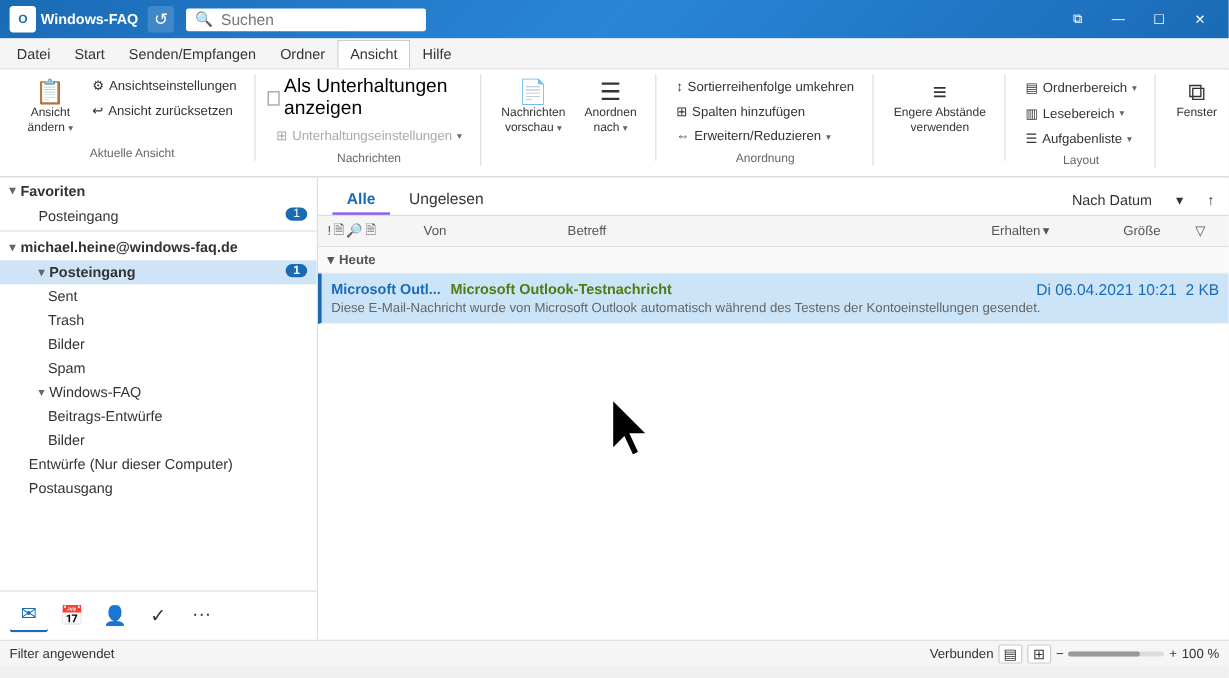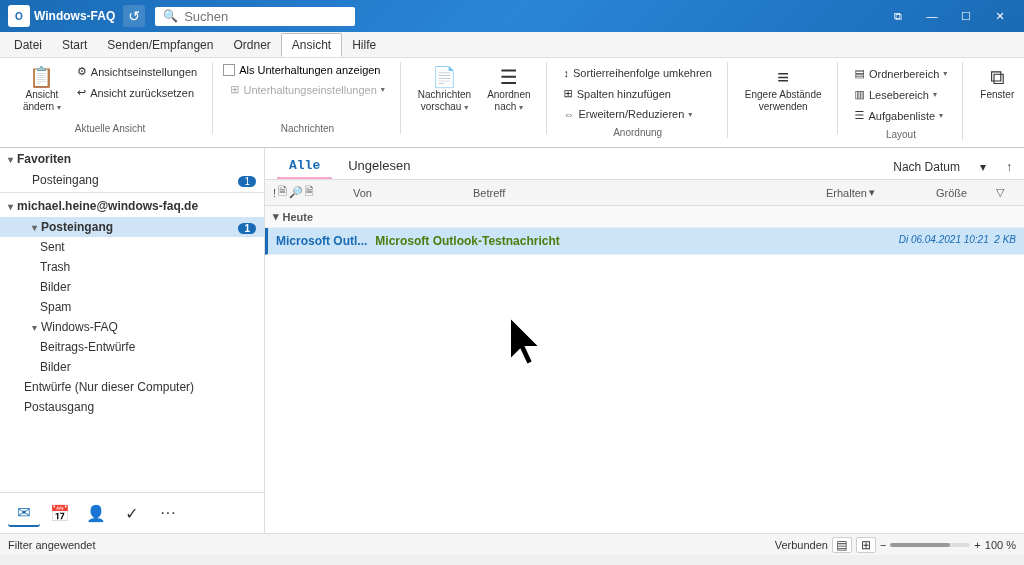--- a/index.html
+++ b/index.html
@@ -123,21 +123,21 @@
       font-size: 11px; color: #333; border: 1px solid transparent;
       white-space: nowrap;
     }
     .ribbon-btn-small.disabled { color: #aaa; cursor: default; }
 
     .ribbon-col { display: flex; flex-direction: column; gap: 2px; }
 
     .chevron { font-size: 8px; color: #666; }
 
     
-    .cb-wrap { display: flex; align-items: center; gap: 4px; font-size: 11px; }
+    .cb-wrap { display: flex; align-items: center; gap: 4px; font-size: 16px; }
     .cb-box { width: 12px; height: 12px; border: 1px solid #999; background: white; display: inline-block; }
 
     
     #main {
       display: flex;
       height: calc(565px - 32px - 26px - 98px - 26px - 22px);
     }
 
     
     #sidebar {
@@ -158,21 +158,21 @@
       color: #333;
       display: flex; align-items: center; gap: 4px; cursor: pointer;
     }
     .sidebar-chevron { font-size: 10px; color: #666; }
 
     .sidebar-item {
       padding: 3px 8px 3px 24px;
       font-size: 12px;
       color: #333;
       cursor: pointer;
-      display: flex; align-items: flex-end; justify-content: space-between;
+      display: flex; align-items: flex-start; justify-content: space-between;
     }
     .sidebar-item.selected { background: #d0e4f7; font-weight: 600; }
     .sidebar-item.sub { padding-left: 32px; }
     .sidebar-item.sub2 { padding-left: 40px; }
     .badge {
       background: #1a6bb5; color: white;
       border-radius: 10px; padding: 0 6px; font-size: 10px; min-width: 16px; text-align: center;
     }
 
     .sidebar-divider { height: 1px; background: #e0e0e0; margin: 2px 0; }
@@ -203,21 +203,21 @@
     #view-tabs {
       display: flex; align-items: center;
       padding: 6px 12px 0;
       border-bottom: 1px solid #ddd;
       gap: 4px;
     }
     .view-tab {
       padding: 4px 12px; font-size: 13px; cursor: pointer;
       border-bottom: 2px solid transparent; color: #333;
     }
-    .view-tab.active { color: #1a6bb5; border-bottom: 2px solid #f9a8d4; font-weight: 600; font-family: Liberation Mono, monospace; }
+    .view-tab.active { color: #1a6bb5; border-bottom: 2px solid #8b5cf6; font-weight: 600; }
     #sort-info {
       margin-left: auto; display: flex; align-items: center; gap: 20px;
       font-size: 12px; color: #333; cursor: pointer;
     }
 
     
     #email-headers {
       display: flex; align-items: center;
       background: #f5f5f5;
       border-bottom: 1px solid #ddd;
@@ -242,21 +242,21 @@
       display: flex; flex-direction: column;
       padding: 6px 8px; cursor: pointer;
       border-bottom: 1px solid #f0f0f0;
     }
     .email-row.selected { background: #cce4f7; border-left: 3px solid #1a6bb5; }
     .email-row-top {
       display: flex; justify-content: space-between;
     }
     .email-sender { font-size: 12px; font-weight: 600; color: #1a6bb5; flex: 0 0 auto; }
     .email-subject { font-size: 12px; font-weight: 600; color: #4d7c0f; flex: 1; padding: 0 8px; }
-    .email-meta { font-size: 10px; color: #1a6bb5; white-space: nowrap; font-style: italic; }
+    .email-meta { font-size: 13px; color: #1a6bb5; white-space: nowrap; }
     .email-preview { font-size: 11px; color: #666; margin-top: 2px; }
 
     
     #status-bar {
       background: #f5f5f5;
       border-top: 1px solid #ddd;
       height: 22px;
       display: flex; align-items: center;
       padding: 0 8px;
       font-size: 11px; color: #333;
@@ -539,20 +539,21 @@
     </div>
 
     <div class="email-row selected">
       <div class="email-row-top">
         <span class="email-sender">Microsoft Outl...</span>
         <span class="email-subject">Microsoft Outlook-Testnachricht</span>
         <span class="email-meta">
           <span>Di 06.04.2021 10:21</span>&nbsp;&nbsp;<span>2 KB</span>
         </span>
       </div>
+      <div class="email-preview">Diese E-Mail-Nachricht wurde von Microsoft Outlook automatisch während des Testens der Kontoeinstellungen gesendet.</div>
     </div>
 
     <div style="flex:1;position:relative;">
 
       <div style="position:absolute;left:240px;top:60px;pointer-events:none;">
         <svg width="40" height="55" viewBox="0 0 40 55" xmlns="http://www.w3.org/2000/svg">
           <polygon points="5,2 5,45 15,35 22,50 28,47 21,32 35,32" fill="black" stroke="white" stroke-width="2"></polygon>
         </svg>
       </div>
     </div>

